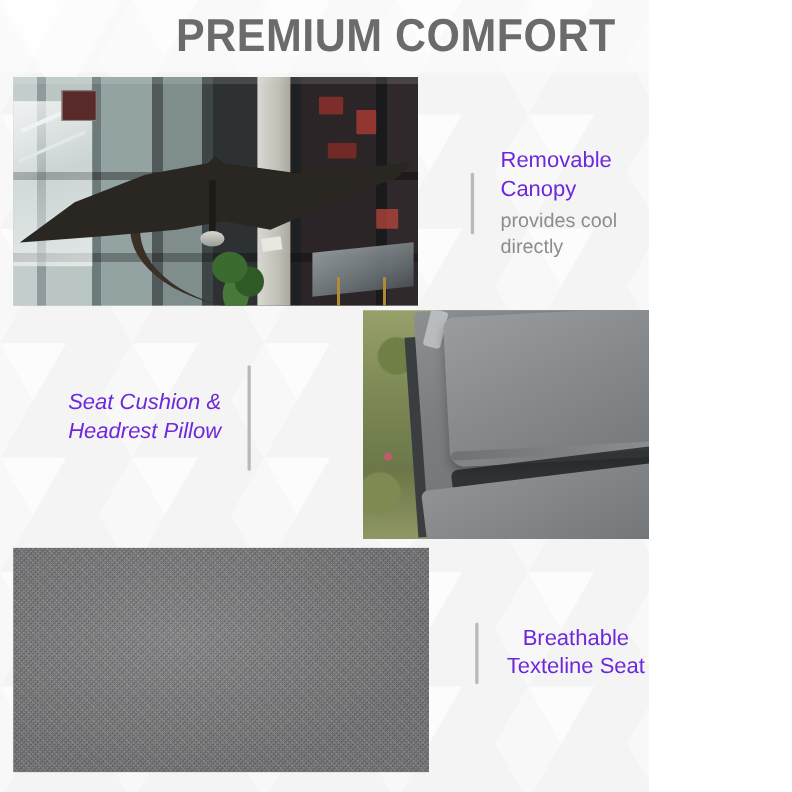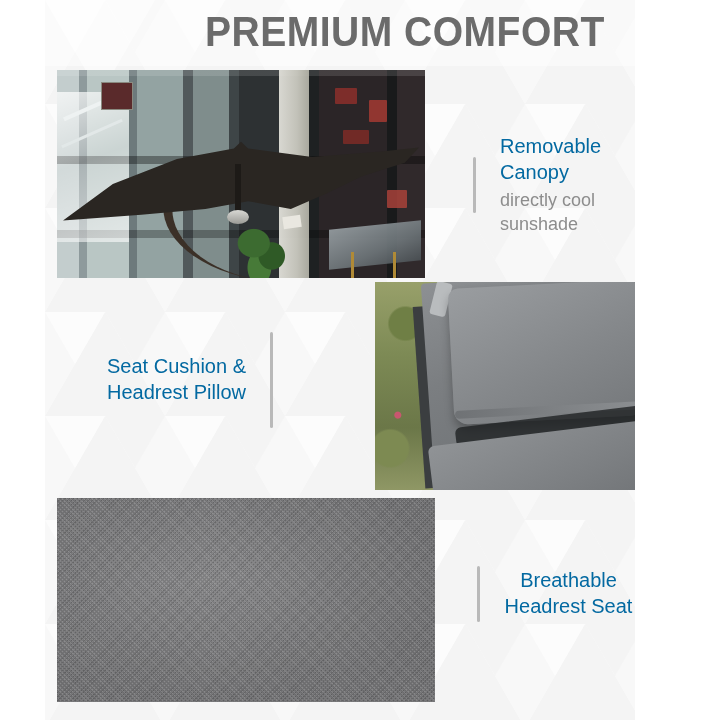--- a/index.html
+++ b/index.html
@@ -13,21 +13,20 @@
     font-family: "Liberation Sans", sans-serif;
     background: #ffffff;
   }
 
   #page {
     position: relative;
     width: 590px;
     height: 720px;
     background: #fbfbfb;
     overflow: hidden;
-    margin-left: 45px;
   }
 
   
   .bg-triangles {
     position: absolute;
     inset: 0;
     z-index: 0;
     pointer-events: none;
   }
 
@@ -379,21 +378,21 @@
     flex: none;
   }
   .feature-text {
     display: flex;
     flex-direction: column;
   }
   .feature-title {
     font-family: "Liberation Sans", sans-serif;
     font-size: 20px;
     font-weight: normal;
-    color: #0369a1;
+    color: #6d28d9;
     line-height: 1.28;
     white-space: pre-line;
   }
   .feature-sub {
     font-family: "Liberation Sans", sans-serif;
     font-size: 18px;
     font-weight: normal;
     color: #8d8d8d;
     line-height: 1.35;
     margin-top: 3px;
@@ -405,20 +404,21 @@
     left: 428px;
     top: 134px;
   }
   #feature-canopy .divider { height: 56px; margin-right: 24px; }
   #feature-canopy .feature-text { align-items: flex-start; text-align: left; }
 
   
   #feature-cushion {
     left: 62px;
     top: 332px;
+    font-style: italic;
   }
   #feature-cushion .divider { height: 96px; margin-left: 24px; order: 2; }
   #feature-cushion .feature-text { align-items: center; text-align: center; order: 1; }
 
   
   #feature-texteline {
     left: 432px;
     top: 566px;
   }
   #feature-texteline .divider { height: 56px; margin-right: 22px; }
@@ -493,32 +493,32 @@
   <div class="photo" id="photo-fabric">
     <div class="inner">
       <div class="fabric"></div>
     </div>
   </div>
 
   <div class="feature" id="feature-canopy">
     <div class="divider"></div>
     <div class="feature-text">
       <div class="feature-title">Removable Canopy</div>
-      <div class="feature-sub">directly cool sunshade</div>
+      <div class="feature-sub">provides cool directly</div>
     </div>
   </div>
 
   <div class="feature" id="feature-cushion">
     <div class="divider"></div>
     <div class="feature-text">
       <div class="feature-title">Seat Cushion &amp;
 Headrest Pillow</div>
     </div>
   </div>
 
   <div class="feature" id="feature-texteline">
     <div class="divider"></div>
     <div class="feature-text">
-      <div class="feature-title">Breathable Headrest Seat</div>
+      <div class="feature-title">Breathable Texteline Seat</div>
     </div>
   </div>
 
 </div>
 
 </body></html>

